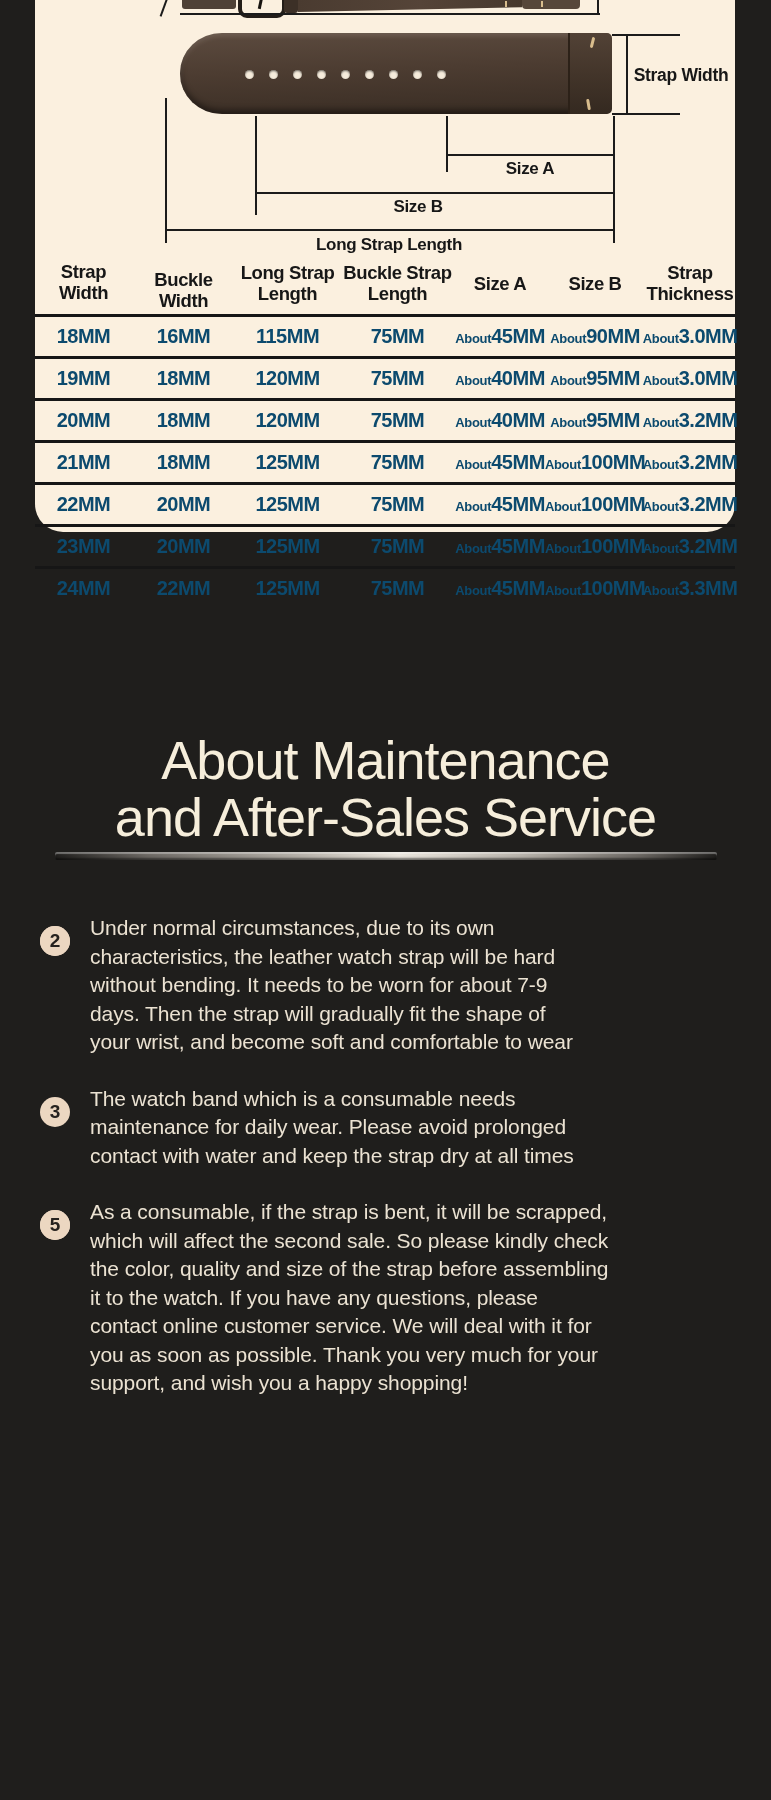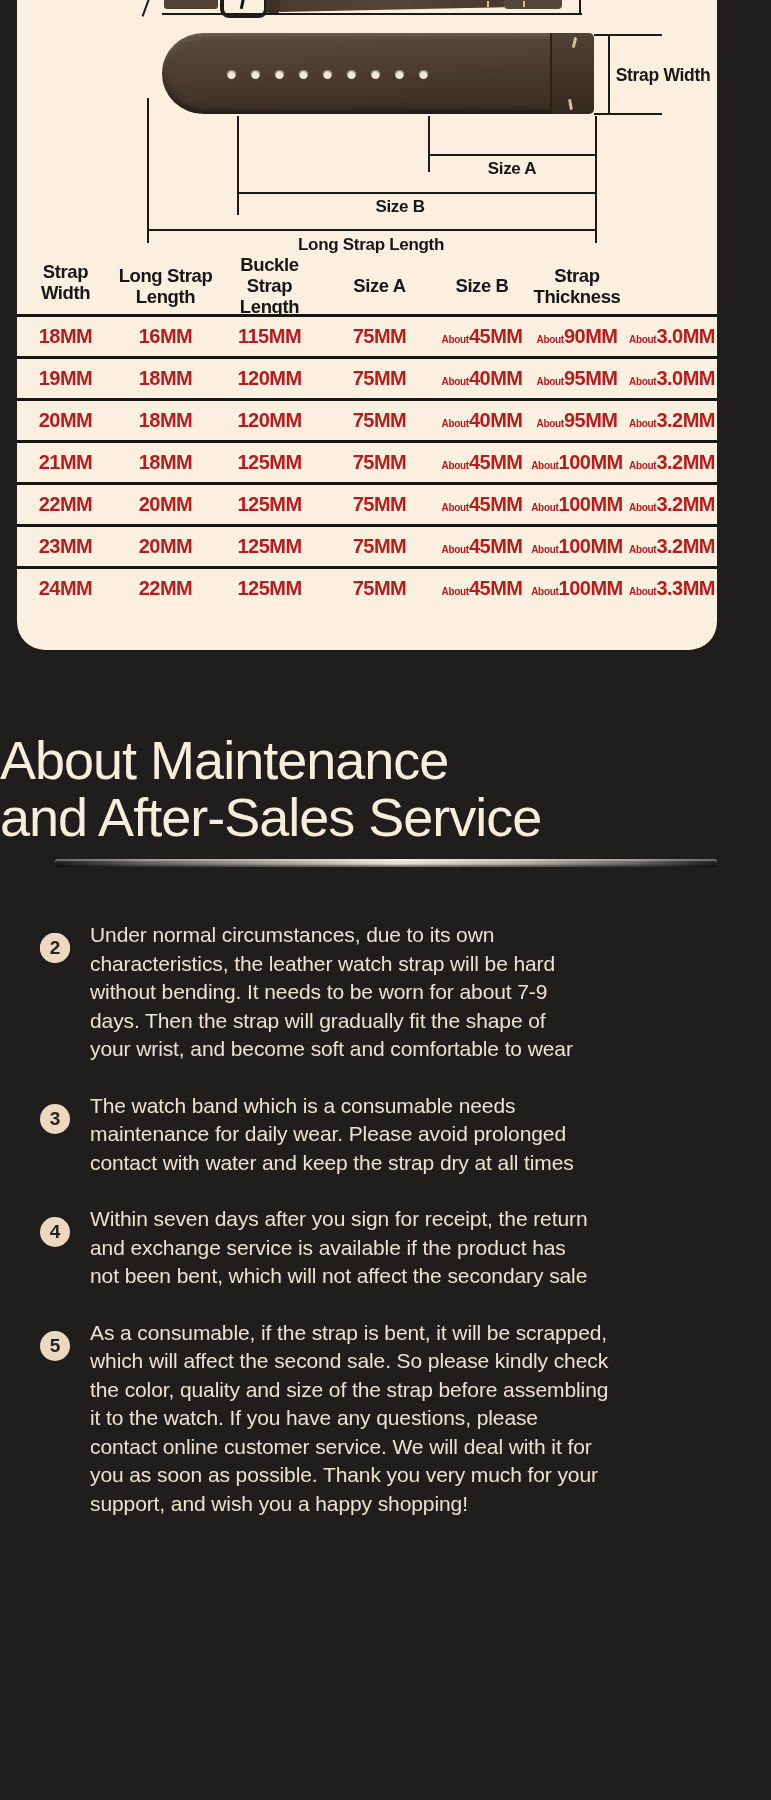--- a/index.html
+++ b/index.html
@@ -1,20 +1,20 @@
 <!DOCTYPE html>
 <html><head>
 <meta charset="utf-8">
 <style>
   html,body{margin:0;padding:0;background:#141312;}
   .page{position:relative;width:771px;height:1800px;margin:0 auto;overflow:hidden;
         background:#1f1e1c;font-family:"Liberation Sans",sans-serif;}
 
   
-  .spec-panel{position:absolute;left:17px;top:0;width:700px;height:650px;
+  .spec-panel{position:absolute;left:35px;top:0;width:700px;height:532px;
               background:#fbf0df;border-radius:0 0 28px 28px;}
 
   .abs{position:absolute;}
   .dimline{position:absolute;background:#1b1b1b;}
   .dimlabel{position:absolute;color:#171717;font-weight:700;font-size:17px;
             letter-spacing:-0.3px;text-align:center;white-space:nowrap;}
 
   
   .cut-strap-tail{left:147px;top:0;width:54px;height:9px;background:#4f4136;border-radius:0 0 3px 3px;}
   .cut-buckle{left:203px;top:-9px;width:40px;height:19px;border:4px solid #231d18;
@@ -45,27 +45,27 @@
   .th{display:flex;flex-direction:column;justify-content:center;align-items:center;
       font-size:18.5px;font-weight:700;color:#171717;line-height:21px;text-align:center;
       letter-spacing:-0.4px;white-space:pre-line;}
   .th.v-top{justify-content:flex-start;padding-top:7px;}
   .th.v-bottom{justify-content:flex-end;padding-bottom:1px;}
   .t-underline{position:absolute;left:0;top:314px;width:700px;height:3px;background:#161616;}
   .tbody{position:absolute;left:0;top:317px;width:700px;}
   .tr{display:grid;grid-template-columns:97px 103px 105px 115px 90px 100px 90px;
       height:39px;border-bottom:3px solid #161616;align-items:center;}
   .tr:last-child{border-bottom:none;}
-  .td{text-align:left;font-size:20px;font-weight:600;color:#b91c1c;letter-spacing:-0.5px;
+  .td{text-align:left;font-size:20px;font-weight:600;color:#0c4a6e;letter-spacing:-0.5px;
       display:flex;justify-content:center;align-items:baseline;}
-  .td .about{font-size:10px;font-weight:600;letter-spacing:-0.3px;}
+  .td .about{font-size:13px;font-weight:600;letter-spacing:-0.3px;}
 
   
   .maintenance{position:absolute;left:0;top:658px;width:771px;height:1142px;background:#1f1e1c;}
-  .m-title{margin:74px 0 13px 0;text-align:left;color:#f6eedb;font-size:54px;line-height:57px;
+  .m-title{margin:74px 0 6px 0;text-align:center;color:#f6eedb;font-size:54px;line-height:57px;
            font-weight:500;letter-spacing:-1px;white-space:pre-line;}
   .m-divider{width:662px;height:8px;margin:6px auto 0 auto;border-radius:2px;
              background:linear-gradient(90deg,rgba(31,30,28,0) 0%,#6b6762 14%,#b8b3ab 38%,
                         #eae5dc 52%,#b8b3ab 70%,#6b6762 88%,rgba(31,30,28,0) 100%);
              box-shadow:inset 0 2px 1px rgba(255,255,255,.35), inset 0 -2px 2px rgba(0,0,0,.5);}
   .m-list{list-style:none;margin:54px 0 0 0;padding:0 0 0 40px;}
   .m-item{position:relative;padding-left:50px;margin-bottom:28px;}
   .m-badge{position:absolute;left:0;top:12px;width:30px;height:30px;border-radius:50%;
            background:#ecd7c1;color:#26221f;font-size:19px;font-weight:700;
            display:flex;align-items:center;justify-content:center;}
@@ -118,20 +118,21 @@
     <div class="dimline" style="left:220px;top:192px;width:360px;height:2px;"></div>
     <div class="dimlabel" style="left:318px;top:197px;width:130px;">Size B</div>
 
     <div class="dimline" style="left:130px;top:98px;width:2px;height:145px;"></div>
     <div class="dimline" style="left:130px;top:229px;width:450px;height:2px;"></div>
     <div class="dimline" style="left:578px;top:116px;width:2px;height:127px;"></div>
     <div class="dimlabel" style="left:264px;top:235px;width:180px;">Long Strap Length</div>
 
     <div class="thead" id="table-head">
         <div class="th v-top">Strap Width</div>
+        <div class="th v-bottom">Buckle Width</div>
         <div class="th">Long Strap
 Length</div>
         <div class="th">Buckle Strap
 Length</div>
         <div class="th">Size A</div>
         <div class="th">Size B</div>
         <div class="th">Strap
 Thickness</div>
       </div>
     <div class="t-underline"></div>
@@ -282,23 +283,20 @@
 your wrist, and become soft and comfortable to wear</p>
         </li>
         <li class="m-item">
           <span class="m-badge">3</span>
           <p class="m-text">The watch band which is a consumable needs
 maintenance for daily wear. Please avoid prolonged
 contact with water and keep the strap dry at all times</p>
         </li>
         <li class="m-item">
           <span class="m-badge">4</span>
-          <p class="m-text">Within seven days after you sign for receipt, the return
-and exchange service is available if the product has
-not been bent, which will not affect the secondary sale</p>
         </li>
         <li class="m-item">
           <span class="m-badge">5</span>
           <p class="m-text">As a consumable, if the strap is bent, it will be scrapped,
 which will affect the second sale. So please kindly check
 the color, quality and size of the strap before assembling
 it to the watch. If you have any questions, please
 contact online customer service. We will deal with it for
 you as soon as possible. Thank you very much for your
 support, and wish you a happy shopping!</p>

